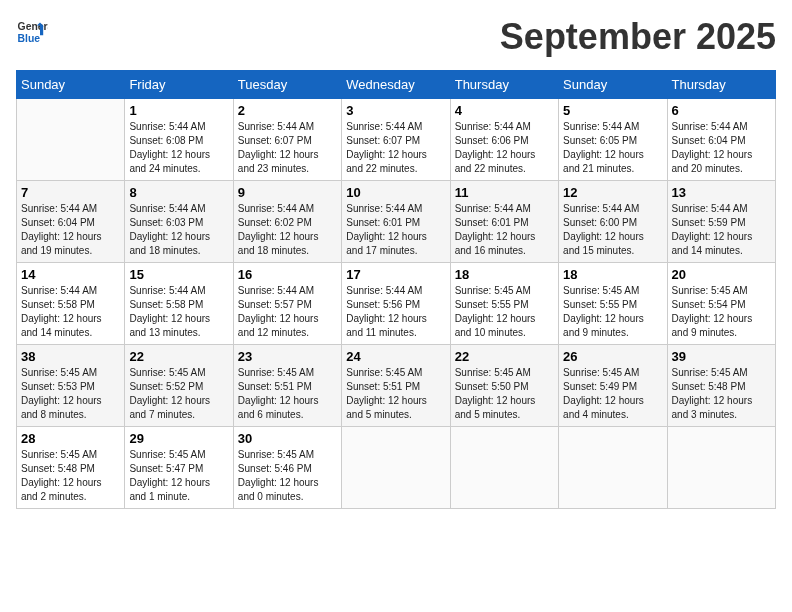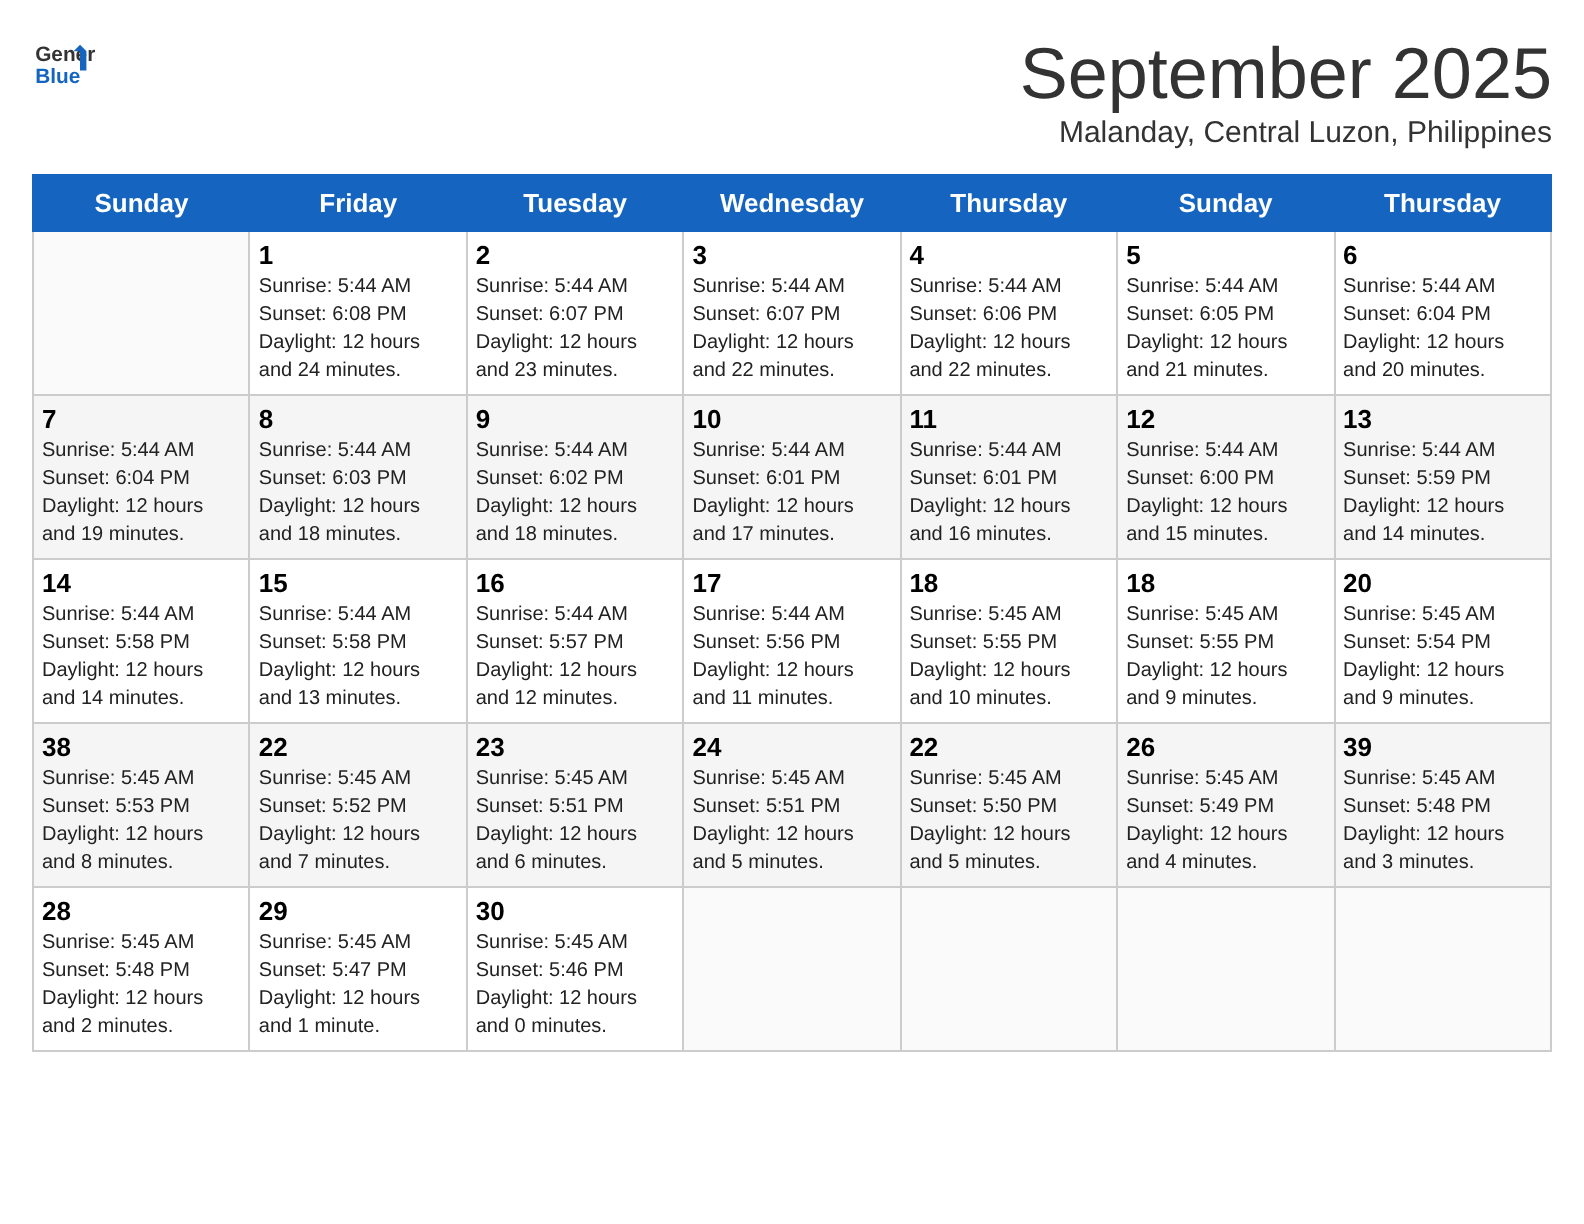--- a/index.html
+++ b/index.html
@@ -23,39 +23,39 @@
     }
     .logo-icon {
       width: 32px;
       height: 32px;
     }
     .title-block {
       text-align: right;
     }
     .month-year {
       font-size: 36px;
-      font-weight: normal;
+      font-weight: bold;
       color: #333;
     }
     .location {
       font-size: 15px;
       color: #333;
     }
     table {
       width: 100%;
       border-collapse: collapse;
       font-size: 11px;
     }
     thead tr th {
       background-color: #1565C0;
       color: #fff;
       padding: 6px 4px;
-      text-align: center;
+      text-align: left;
       font-size: 13px;
-      font-weight: bold;
+      font-weight: normal;
       border: 1px solid #1565C0;
     }
     tbody tr td {
       border: 1px solid #ccc;
       vertical-align: top;
       padding: 4px;
       width: calc(100% / 7);
       height: 80px;
     }
     tbody tr td .day-num {
@@ -85,21 +85,20 @@
 <div class="header">
   <div class="logo">
     <svg class="logo-icon" viewBox="0 0 40 40">
       <text x="2" y="18" font-size="13" font-weight="bold" fill="#333" font-family="Arial">General</text>
       <text x="2" y="32" font-size="13" font-weight="bold" fill="#1565C0" font-family="Arial">Blue</text>
       <polygon points="30,8 38,16 34,12 34,24 30,24 30,12 26,12" fill="#1565C0"></polygon>
     </svg>
   </div>
   <div class="title-block">
     <div class="month-year">September 2025</div>
-    <div class="location">Malanday, Central Luzon, Philippines</div>
   </div>
 </div>
 
 <table>
   <thead>
     <tr>
     <th>Sunday</th>
         <th>Friday</th>
         <th>Tuesday</th>
         <th>Wednesday</th>

